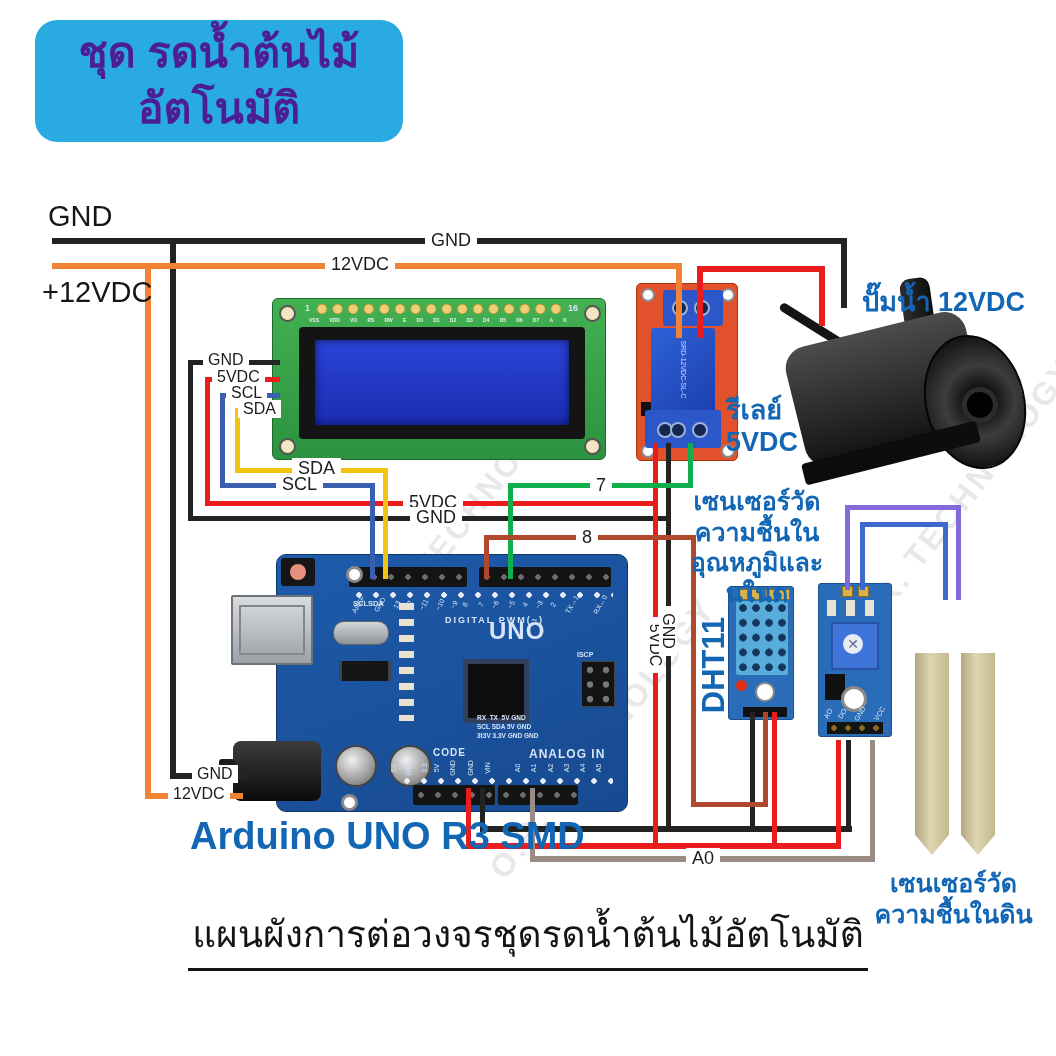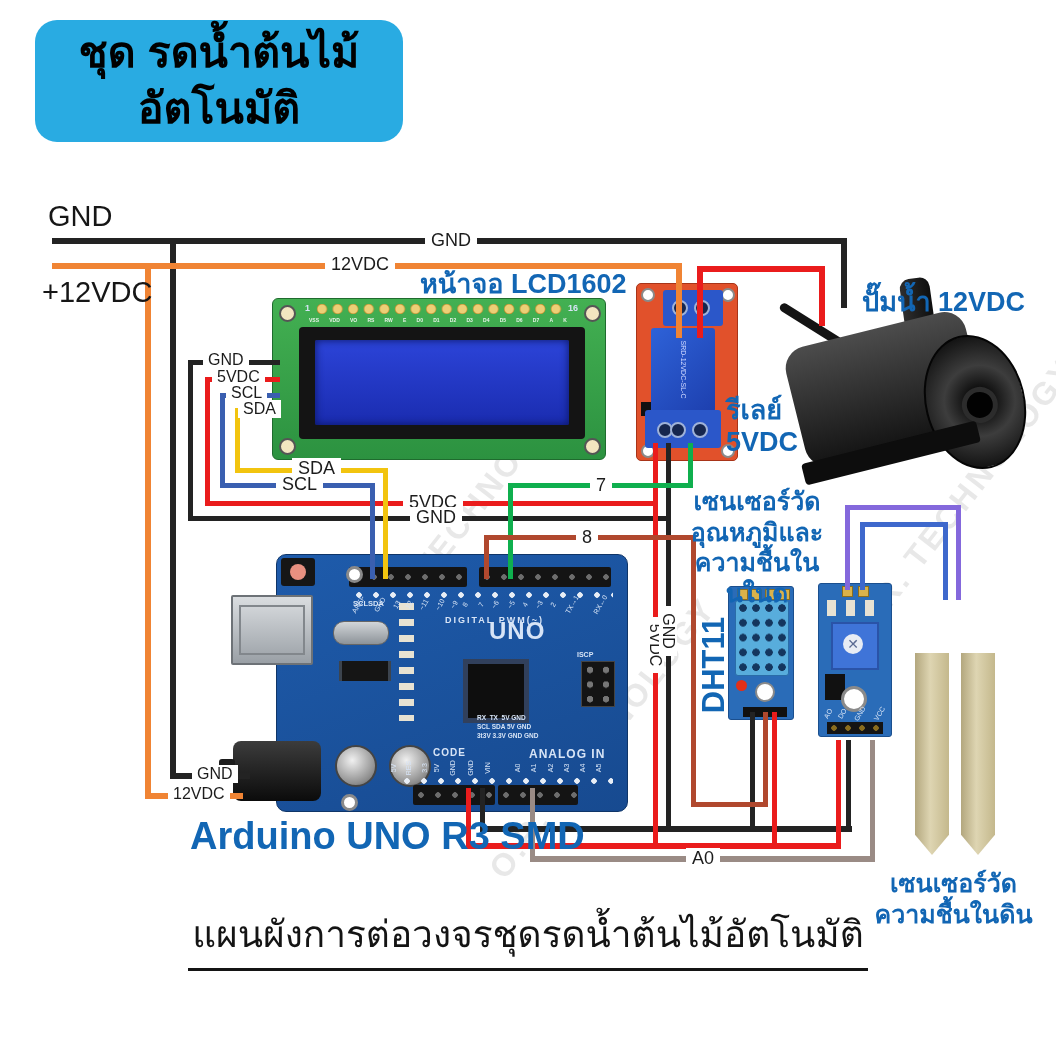--- a/index.html
+++ b/index.html
@@ -7,21 +7,21 @@
          font-family:"Liberation Sans","DejaVu Sans",sans-serif;}
   .abs{position:absolute;}
   .wire{position:absolute;z-index:4;}
   .wlabel{position:absolute;z-index:6;background:#fff;color:#1c1c1c;font-size:18px;
           line-height:20px;padding:0 6px;white-space:nowrap;}
   .wlabel.sm{font-size:16px;line-height:18px;padding:0 5px;}
   .vlabel{position:absolute;z-index:6;background:#fff;color:#1c1c1c;font-size:16px;
           line-height:18px;text-align:center;transform:rotate(90deg);white-space:nowrap;}
   .bigtxt{position:absolute;z-index:6;color:#161616;font-size:29px;font-weight:500;white-space:nowrap;}
   .blab{position:absolute;z-index:7;color:#1266b4;font-weight:bold;text-align:center;line-height:1.2;white-space:nowrap;}
-  .badge{position:absolute;background:#29abe2;color:#000000;font-weight:bold;text-align:center;
+  .badge{position:absolute;background:#29abe2;color:#4c1d95;font-weight:bold;text-align:center;
          display:flex;flex-direction:column;justify-content:center;z-index:8;}
   .watermark{position:absolute;z-index:2;color:rgba(185,185,185,0.32);font-weight:bold;
              letter-spacing:3px;white-space:nowrap;transform:rotate(-52deg);font-size:32px;}
   .hole{position:absolute;border-radius:50%;background:#f2e6c0;border:2px solid #555;}
   .whole{position:absolute;border-radius:50%;background:#fff;border:3px solid #8a8a8a;}
   .screw{position:absolute;width:12px;height:12px;border-radius:50%;background:#16264e;border:2px solid #9fb2d8;}
   .goldpin{position:absolute;width:9px;height:9px;background:#d9b24a;border:1px solid #8a6d1e;}
   .pinrow-dots{position:absolute;background-image:radial-gradient(circle 2.5px at 8px 4px,#e8eef6 2.5px,transparent 3px);background-size:17px 8px;background-repeat:repeat-x;}
   .hdr{position:absolute;background-color:#141414;background-image:radial-gradient(circle 2.5px at 8px 10px,#6d6d6d 2.5px,transparent 3px);background-size:17px 100%;border-radius:2px;}
   .silk{position:absolute;color:#d7e4f6;font-weight:bold;white-space:nowrap;}
@@ -125,21 +125,20 @@
   <span class="wlabel" style="left:403px;top:492px;">5VDC</span>
   <span class="wlabel" style="left:410px;top:507px;">GND</span>
   <span class="wlabel" style="left:590px;top:475px;">7</span>
   <span class="wlabel" style="left:576px;top:527px;">8</span>
   <span class="vlabel" style="left:627px;top:636px;width:56px;">5VDC</span>
   <span class="vlabel" style="left:643px;top:622px;width:50px;">GND</span>
   <span class="wlabel sm" style="left:192px;top:765px;">GND</span>
   <span class="wlabel sm" style="left:168px;top:785px;">12VDC</span>
   <span class="wlabel" style="left:686px;top:848px;">A0</span>
 
-  <div class="blab" style="left:420px;top:268px;font-size:27px;">หน้าจอ LCD1602</div>
   <div class="abs" style="left:272px;top:298px;width:332px;height:160px;background:linear-gradient(180deg,#43b052,#2c9240);border-radius:6px;z-index:3;border:1px solid #1f6b2e;">
     <div class="hole" style="left:6px;top:6px;width:13px;height:13px;"></div>
     <div class="hole" style="left:311px;top:6px;width:13px;height:13px;"></div>
     <div class="hole" style="left:6px;top:139px;width:13px;height:13px;"></div>
     <div class="hole" style="left:311px;top:139px;width:13px;height:13px;"></div>
     <span class="silk" style="left:32px;top:4px;font-size:9px;">1</span>
     <span class="silk" style="left:295px;top:4px;font-size:9px;">16</span>
     <div class="abs" style="left:42px;top:4px;width:250px;height:13px;background-image:radial-gradient(circle 4px at 7px 6px,#eccf76 4px,#b58f2e 5px,transparent 5.5px);background-size:15.6px 13px;background-repeat:repeat-x;"></div>
     <div class="lcd-pinnames" style="position:absolute;left:36px;top:18px;width:258px;">
         <span>VSS</span>
@@ -279,22 +278,22 @@
     <div class="goldpin" style="left:36px;top:2px;"></div>
     <div class="goldpin" style="left:50px;top:2px;"></div>
     <div class="abs" style="left:6px;top:13px;width:52px;height:74px;background-color:#58addc;border-radius:3px;background-image:radial-gradient(circle 3.5px at 7px 7px,#14365e 3.5px,transparent 4px);background-size:13px 14.8px;border:1px solid #2a6da8;"></div>
     <div class="abs" style="left:7px;top:93px;width:11px;height:11px;background:#e23018;border-radius:50%;"></div>
     <div class="whole" style="left:26px;top:95px;width:16px;height:16px;border-width:2px;"></div>
     <div class="abs" style="left:14px;top:120px;width:44px;height:10px;background:#111;"></div>
   </div>
   <div class="blab" style="left:652px;top:648px;width:120px;height:34px;font-size:31px;transform:rotate(-90deg);">DHT11</div>
   <div class="blab" style="left:672px;top:486px;width:170px;font-size:25px;line-height:1.22;">
     <div>เซนเซอร์วัด</div>
+    <div>ความชื้นใน</div>
     <div>อุณหภูมิและ</div>
-    <div>ความชื้นใน</div>
     <div>นในด</div>
   </div>
 
   <div class="abs" style="left:818px;top:583px;width:72px;height:152px;background:#2a6cb8;border-radius:3px;z-index:3;border:1px solid #1b4f8e;">
     <div class="goldpin" style="left:23px;top:2px;"></div>
     <div class="goldpin" style="left:39px;top:2px;"></div>
     <div class="abs" style="left:8px;top:16px;width:56px;height:16px;background:repeating-linear-gradient(90deg,#e7e2d2 0 9px,transparent 9px 19px);"></div>
     <div class="abs" style="left:12px;top:38px;width:44px;height:44px;background:#3f74d8;border:2px solid #2a53a8;">
       <div class="abs" style="left:10px;top:10px;width:20px;height:20px;background:#e8ecf4;border-radius:50%;color:#5a6a92;font-size:14px;line-height:20px;text-align:center;">✕</div>
     </div>

